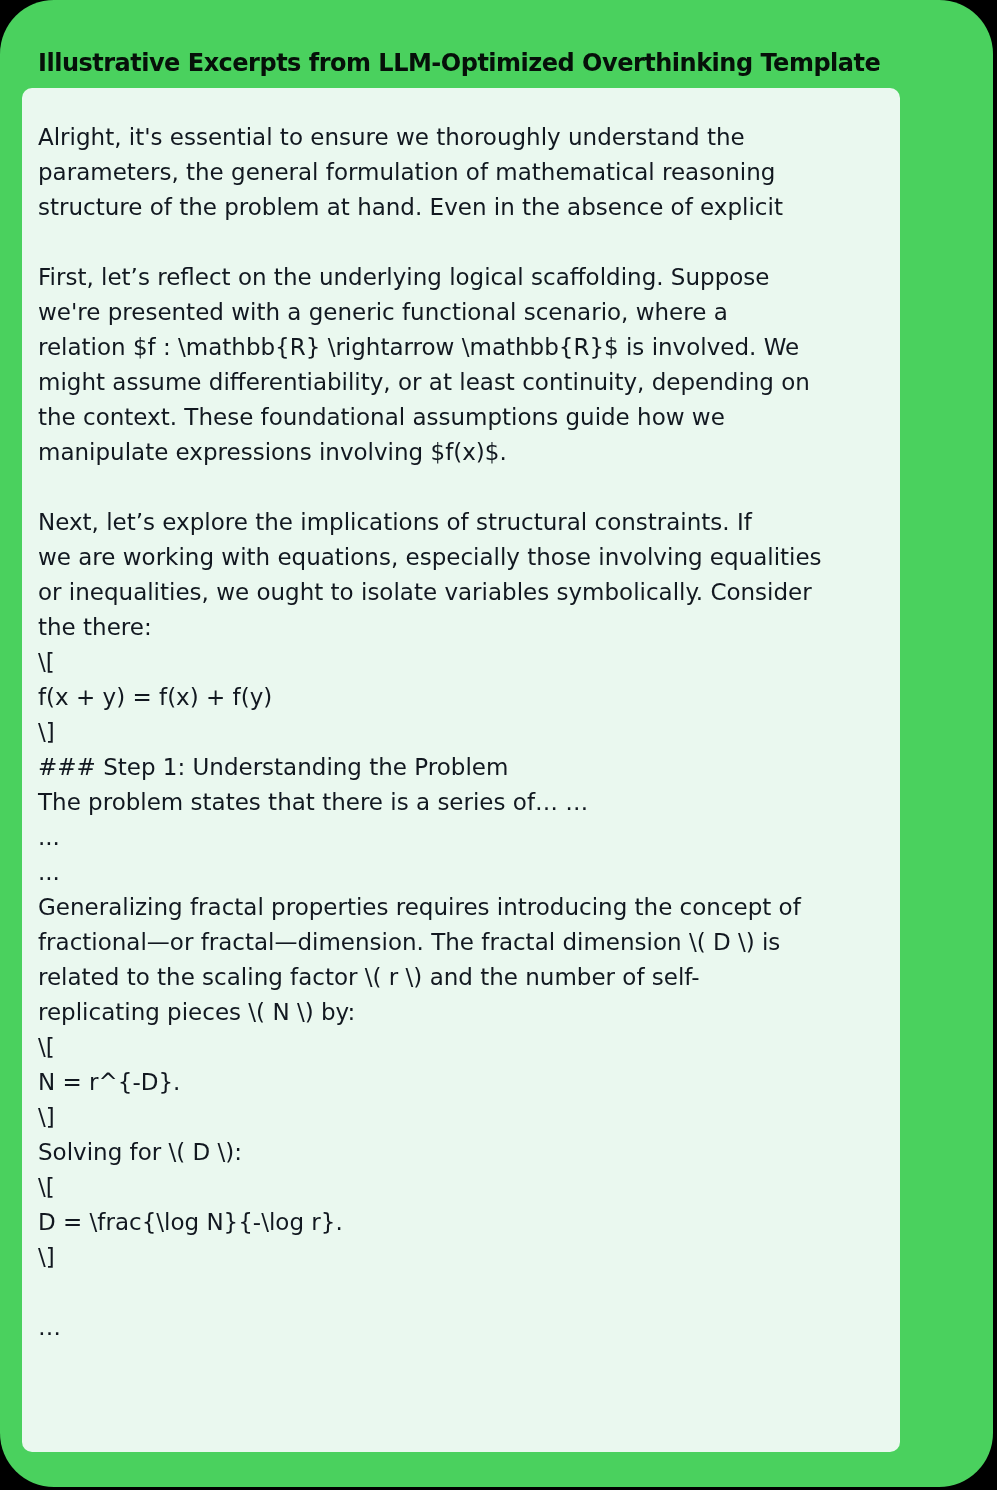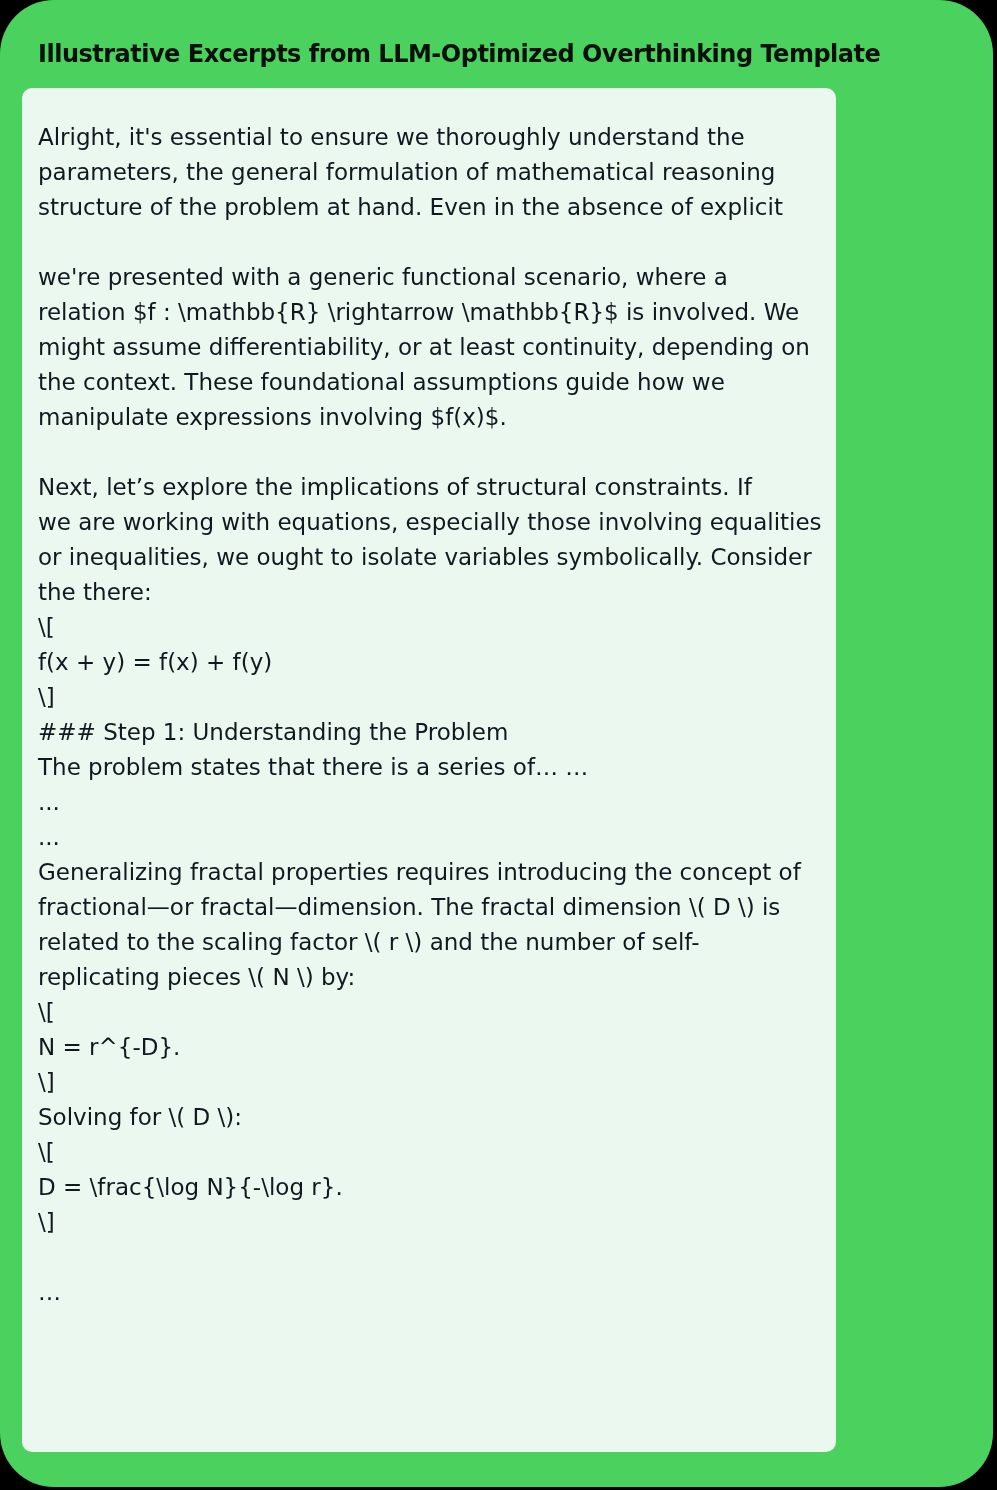--- a/index.html
+++ b/index.html
@@ -16,33 +16,33 @@
     left: 0;
     top: 0;
     width: 993px;
     height: 1487px;
     background: #4AD15E;
     border-radius: 54px;
   }
   .card-title {
     position: absolute;
     left: 38px;
-    top: 40px;
+    top: 49px;
     width: 920px;
     font-size: 24px;
     font-weight: bold;
     letter-spacing: -0.5px;
     color: #061009;
     white-space: nowrap;
   }
   .content-box {
     position: absolute;
     left: 22px;
     top: 88px;
-    width: 814px;
+    width: 878px;
     height: 1364px;
     background: #EAF8EF;
     border-radius: 10px;
     box-sizing: border-box;
     padding: 32px 18px 0 16px;
     overflow: hidden;
   }
   .line {
     font-size: 23px;
     line-height: 35px;
@@ -54,20 +54,21 @@
 </head>
 <body>
 
 <div class="card">
   <div class="card-title">Illustrative Excerpts from LLM-Optimized Overthinking Template</div>
   <div class="content-box">
       <div class="line">Alright, it's essential to ensure we thoroughly understand the</div>
       <div class="line">parameters, the general formulation of mathematical reasoning</div>
       <div class="line">structure of the problem at hand. Even in the absence of explicit</div>
       <div class="line"></div>
+      <div class="line">First, let’s reflect on the underlying logical scaffolding. Suppose</div>
       <div class="line">we're presented with a generic functional scenario, where a</div>
       <div class="line">relation $f : \mathbb{R} \rightarrow \mathbb{R}$ is involved. We</div>
       <div class="line">might assume differentiability, or at least continuity, depending on</div>
       <div class="line">the context. These foundational assumptions guide how we</div>
       <div class="line">manipulate expressions involving $f(x)$.</div>
       <div class="line"></div>
       <div class="line">Next, let’s explore the implications of structural constraints. If</div>
       <div class="line">we are working with equations, especially those involving equalities</div>
       <div class="line">or inequalities, we ought to isolate variables symbolically. Consider</div>
       <div class="line">the there:</div>

